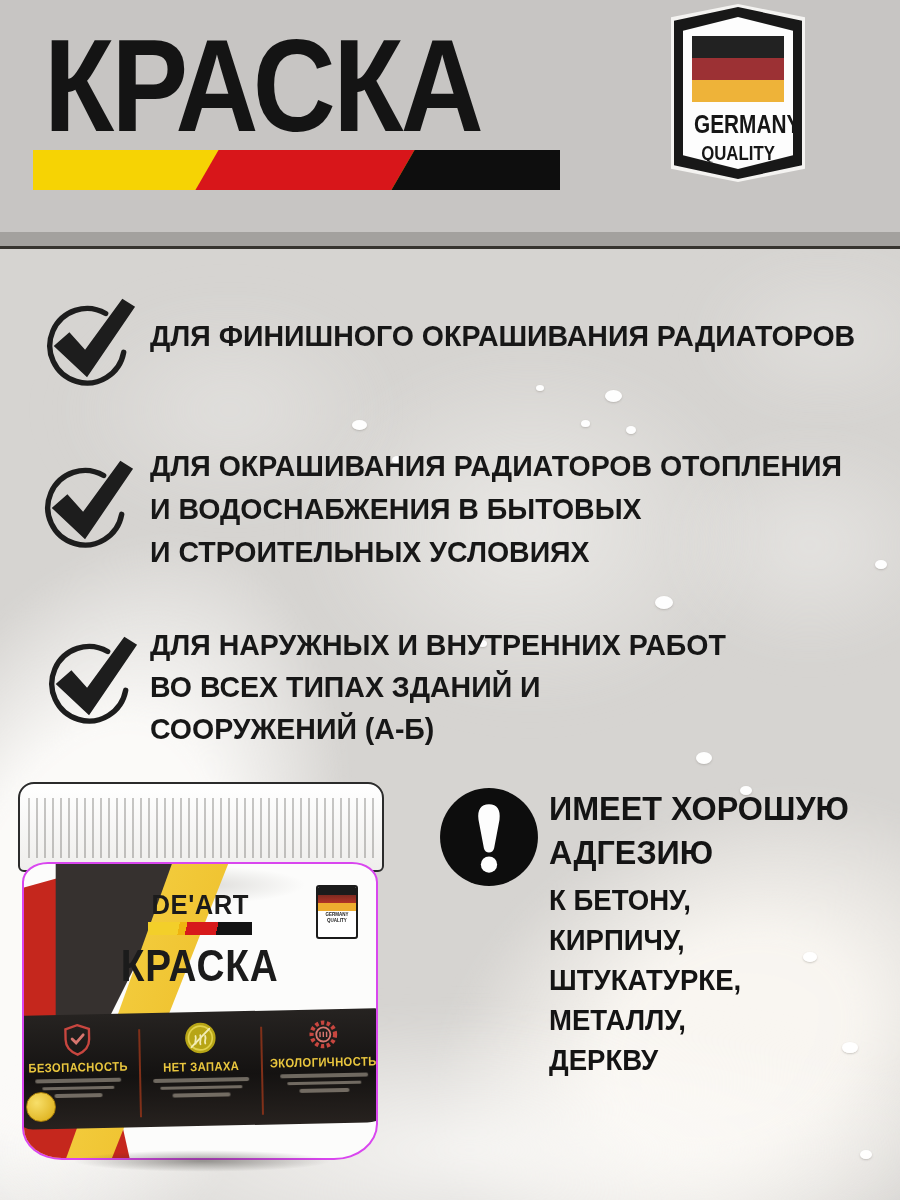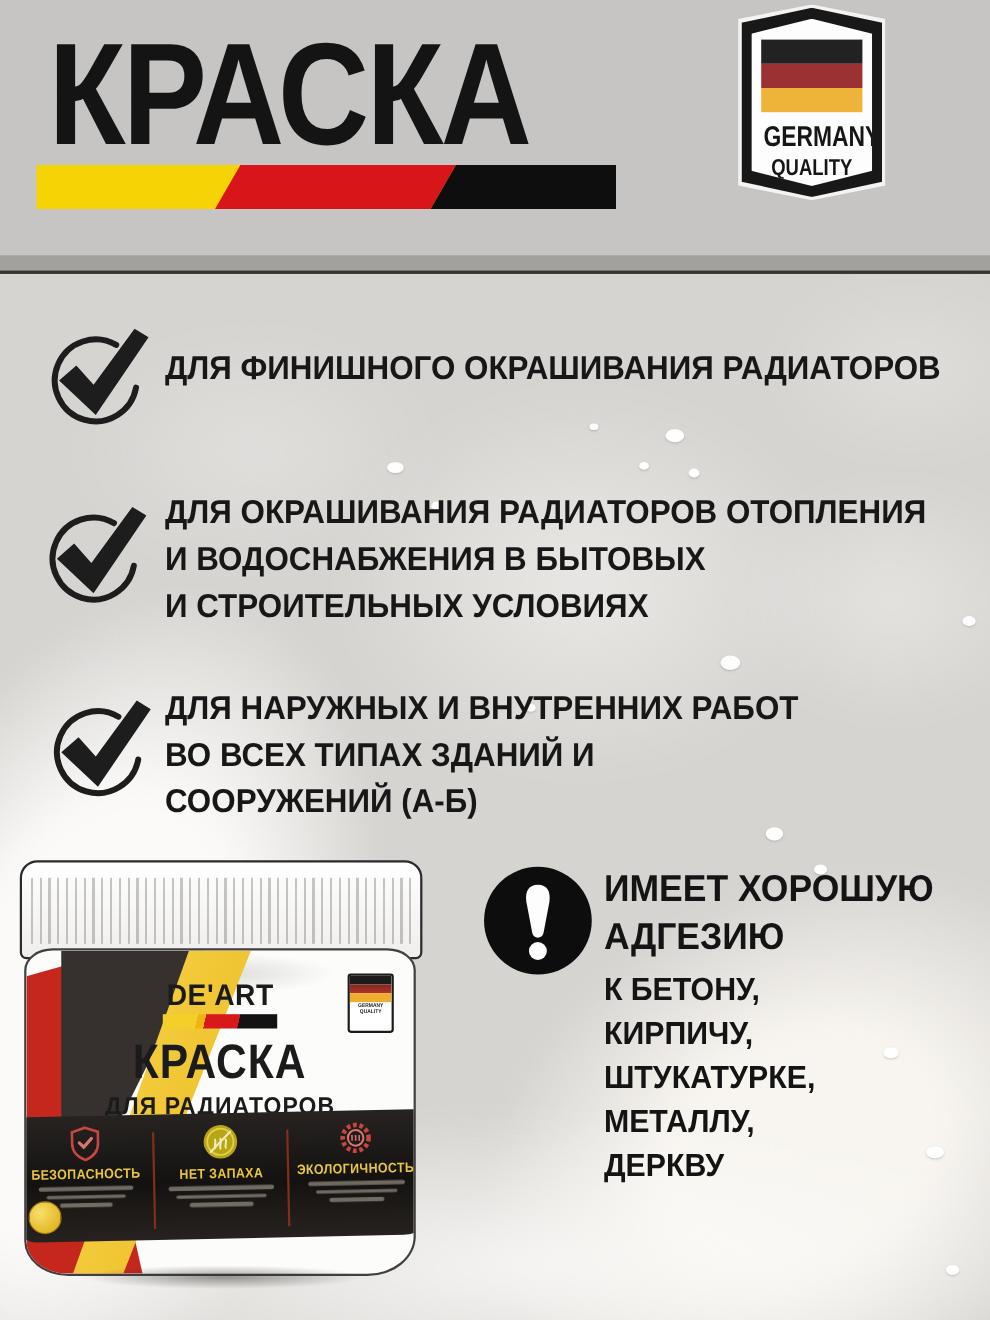--- a/index.html
+++ b/index.html
@@ -54,21 +54,21 @@
   .adh-rest{margin-top:6px;}
   
   .can{position:absolute;left:18px;top:782px;width:368px;height:378px;z-index:2;}
   .can::after{content:"";position:absolute;left:6px;right:6px;bottom:-16px;height:30px;
      background:radial-gradient(ellipse closest-side,rgba(45,42,38,.45),rgba(45,42,38,0) 72%);}
   .lid{position:absolute;left:0;right:2px;top:0;height:86px;background:linear-gradient(#ffffff,#efeeec);
        border:2px solid #2b2b2b;border-radius:16px 16px 6px 6px;}
   .lid-ribs{position:absolute;left:8px;right:8px;top:14px;bottom:12px;
        background:repeating-linear-gradient(90deg,rgba(110,108,104,.38) 0 2px,rgba(255,255,255,0) 2px 8px);}
   .cbody{position:absolute;left:4px;right:8px;top:80px;bottom:0;background:#fcfcfb;
-       border:2px solid #404040;overflow:hidden;
+       border:2px solid #d946ef;overflow:hidden;
        border-radius:26px 26px 44px 40px / 20px 20px 36px 32px;}
   .diag{position:absolute;inset:0;}
   .d-red{background:#c5271d;clip-path:polygon(0 8%,12% 4%,30% 100%,0 100%);}
   .d-dark{background:#36312f;clip-path:polygon(9% 0,46% 0,21% 60%,9% 60%);}
   .d-yellow{background:linear-gradient(110deg,#f8da50,#e6a90d);
             clip-path:polygon(42% 0,58% 0,25% 100%,12% 100%);}
   .mini-badge{position:absolute;left:292px;top:21px;width:38px;height:50px;background:#fff;
        border:2px solid #1b1b1b;border-radius:3px;text-align:center;overflow:hidden;}
   .mb-f{height:8px;} .mb-f1{background:#1b1b1b;}
   .mb-f2{background:linear-gradient(#7e2a20,#b23326);} .mb-f3{background:#eead2f;}
@@ -212,21 +212,20 @@
           <div class="mb-f mb-f2"></div>
           <div class="mb-f mb-f3"></div>
         <div class="mb-t">GERMANY</div>
         <div class="mb-t">QUALITY</div>
       </div>
 
       <div class="label-text">
         <div class="brand">DE'ART</div>
         <div class="brand-stripe"></div>
         <div><span class="can-title">КРАСКА</span></div>
-        <div><span class="can-sub">ДЛЯ РАДИАТОРОВ</span></div>
       </div>
 
       <div class="band">
         <div class="band-col">
           <svg width="32" height="34" viewBox="0 0 24 26">
             <path d="M12 2 L21 5 V13 C21 19 17 22.5 12 24.5 C7 22.5 3 19 3 13 V5 Z" fill="none" stroke="#c8463f" stroke-width="1.8"></path>
             <path d="M8 12.5 L11 15.5 L16.5 9.5" stroke="#d7756e" stroke-width="2.2" fill="none" stroke-linecap="round"></path>
           </svg>
           <div class="band-label">БЕЗОПАСНОСТЬ</div>
           <div class="tb" style="width:86px;"></div>

